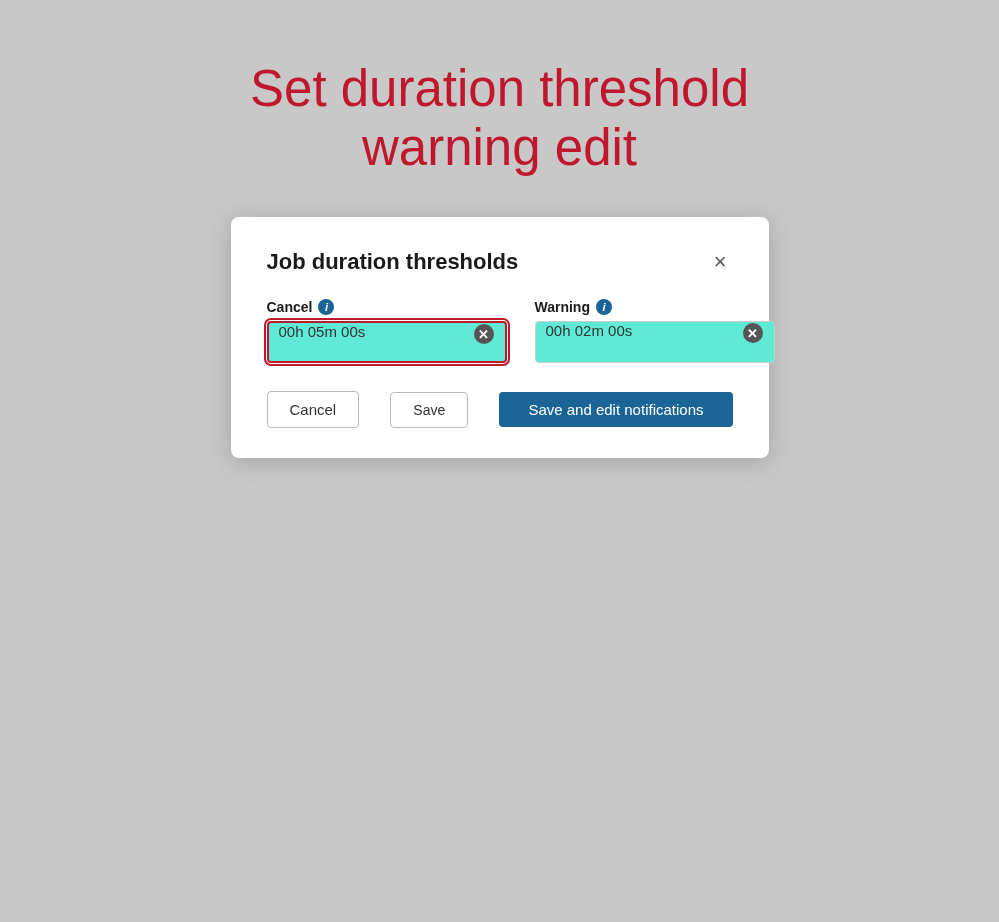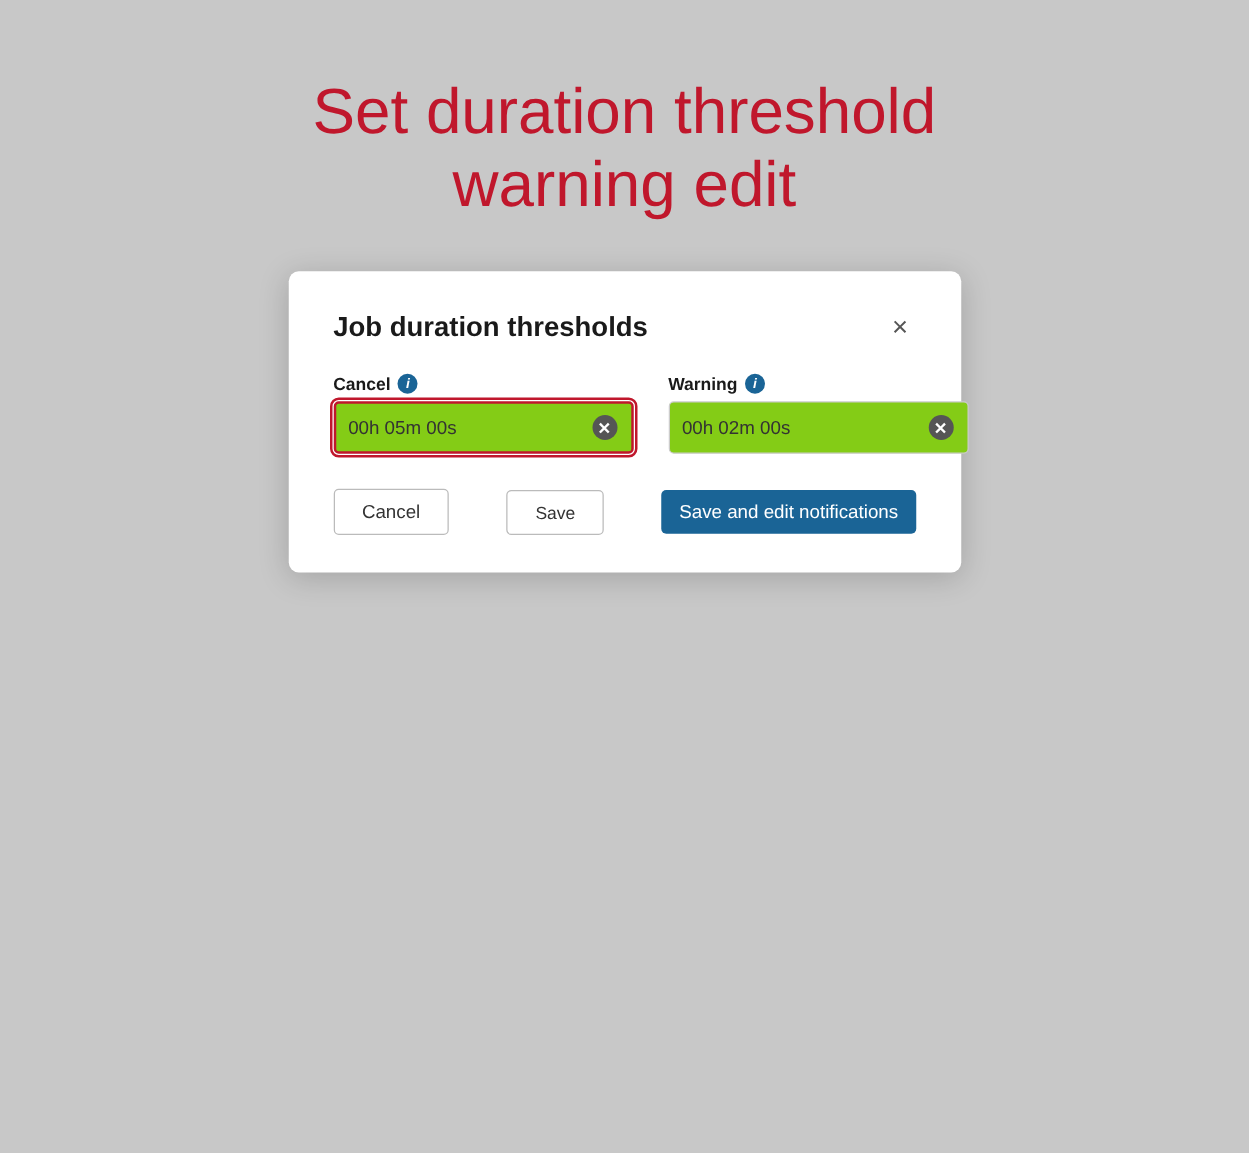--- a/index.html
+++ b/index.html
@@ -95,24 +95,24 @@
       color: #fff;
       border-radius: 50%;
       font-size: 11px;
       font-weight: 700;
       font-style: italic;
       cursor: pointer;
     }
 
     .field-input-wrapper {
       display: flex;
-      align-items: center;
+      align-items: flex-start;
       border: 1px solid #ccc;
       border-radius: 4px;
-      background: #84cc16;
+      background: #5eead4;
       padding: 0 10px;
       height: 42px;
       width: 240px;
       justify-content: space-between;
     }
 
     .field-input-wrapper.warning-active {
       border: 2px solid #c0172c;
       outline: 2px solid #c0172c;
       outline-offset: 1px;
@@ -178,21 +178,21 @@
       border-radius: 4px;
       cursor: pointer;
       font-weight: 400;
     }
 
     .btn-save-edit {
       background: #1a6496;
       border: none;
       color: #fff;
       font-size: 15px;
-      padding: 9px 14px;
+      padding: 9px 29px;
       border-radius: 4px;
       cursor: pointer;
       font-weight: 500;
     }
   </style>
 </head>
 <body>
 
 <h1 class="page-title">
   <span>Set duration threshold</span><br>

